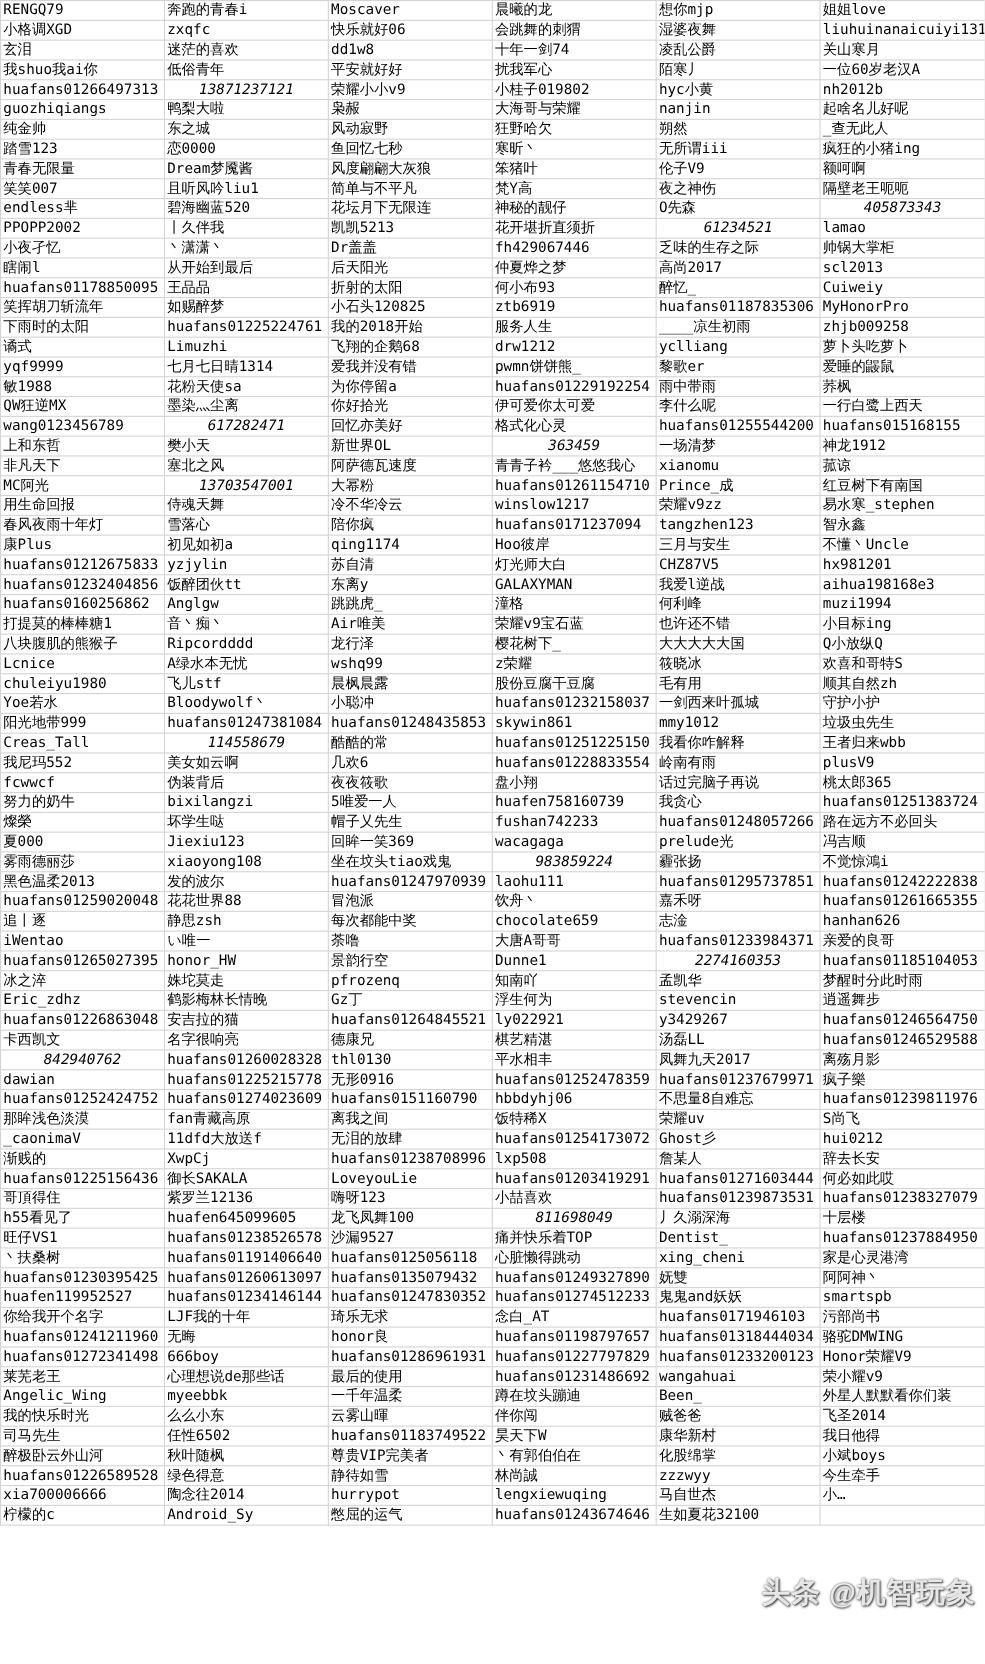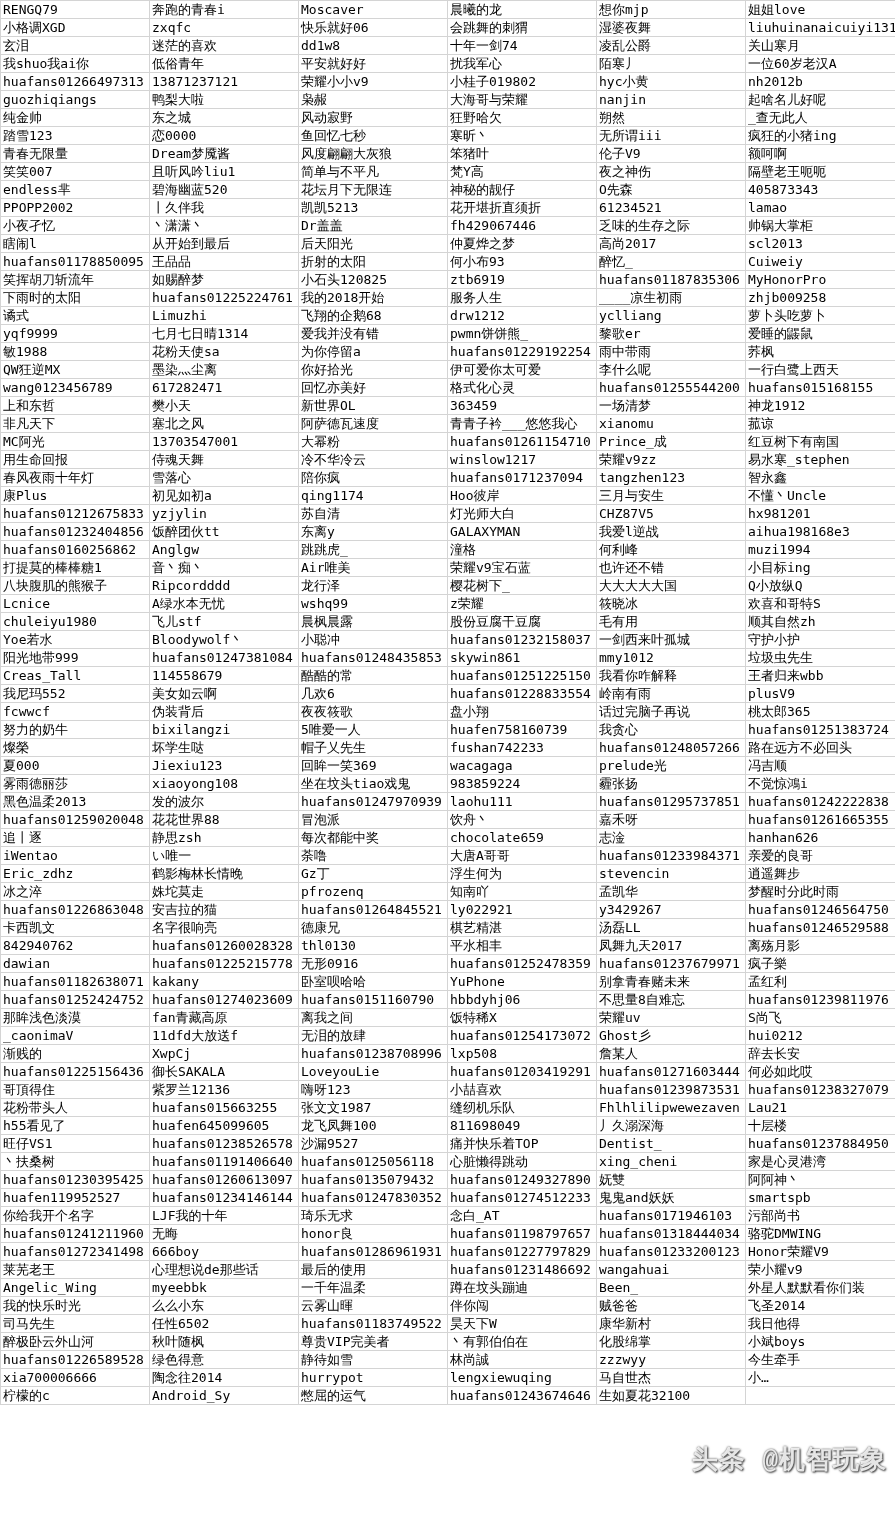--- a/index.html
+++ b/index.html
@@ -2,24 +2,24 @@
 <html><head>
 <meta charset="utf-8">
 <style>
   html, body { margin: 0; padding: 0; background: #ffffff; }
   body { width: 895px; height: 1513px; overflow: hidden; position: relative;
          font-family: "DejaVu Sans Mono", "Liberation Mono", monospace; }
   #sheet { border-collapse: collapse; table-layout: fixed; width: 895px; }
   #sheet td { border: 1px solid #d4d4d4; height: 17px; padding: 0 2px; font-size: 13px;
               line-height: 17px; white-space: nowrap; overflow: hidden; color: #000;
               font-family: "DejaVu Sans Mono", "Liberation Mono", monospace; }
-  #sheet td.num { text-align: left; }
-  .watermark { position: absolute; right: 8px; bottom: 36px; font-size: 26px; font-weight: bold;
+  #sheet td.num { text-align: center; font-style: italic; }
+  .watermark { position: absolute; right: 8px; bottom: 48px; font-size: 26px; font-weight: bold;
                color: rgba(255,255,255,0.85); text-shadow: 0 0 2px #555, 1px 1px 2px #333;
-               font-family: Liberation Mono, monospace; letter-spacing: 1px; }
+               font-family: Liberation Serif, serif; letter-spacing: 1px; }
 </style>
 </head>
 <body>
 
 <table id="sheet">
   <colgroup>
     <col style="width:149px">
       <col style="width:149px">
       <col style="width:149px">
     <col style="width:149px">
@@ -405,36 +405,44 @@
       </tr>
       <tr>
         <td>iWentao</td>
         <td>い唯一</td>
         <td>荼噜</td>
         <td>大唐A哥哥</td>
         <td>huafans01233984371</td>
         <td>亲爱的良哥</td>
       </tr>
       <tr>
+        <td>huafans01265027395</td>
+        <td>honor_HW</td>
+        <td>景韵行空</td>
+        <td>Dunne1</td>
+        <td class="num">2274160353</td>
+        <td>huafans01185104053</td>
+      </tr>
+      <tr>
+        <td>冰之淬</td>
+        <td>姝坨莫走</td>
+        <td>pfrozenq</td>
+        <td>知南吖</td>
+        <td>孟凯华</td>
+        <td>梦醒时分此时雨</td>
+      </tr>
+      <tr>
         <td>Eric_zdhz</td>
         <td>鹤影梅林长情晚</td>
         <td>Gz丁</td>
         <td>浮生何为</td>
         <td>stevencin</td>
         <td>逍遥舞步</td>
       </tr>
       <tr>
-        <td>冰之淬</td>
-        <td>姝坨莫走</td>
-        <td>pfrozenq</td>
-        <td>知南吖</td>
-        <td>孟凯华</td>
-        <td>梦醒时分此时雨</td>
-      </tr>
-      <tr>
         <td>huafans01226863048</td>
         <td>安吉拉的猫</td>
         <td>huafans01264845521</td>
         <td>ly022921</td>
         <td>y3429267</td>
         <td>huafans01246564750</td>
       </tr>
       <tr>
         <td>卡西凯文</td>
         <td>名字很响亮</td>
@@ -453,28 +461,20 @@
       </tr>
       <tr>
         <td>dawian</td>
         <td>huafans01225215778</td>
         <td>无形0916</td>
         <td>huafans01252478359</td>
         <td>huafans01237679971</td>
         <td>疯子樂</td>
       </tr>
       <tr>
-        <td>huafans01182638071</td>
-        <td>kakany</td>
-        <td>卧室呗哈哈</td>
-        <td>YuPhone</td>
-        <td>别拿青春赌未来</td>
-        <td>孟红利</td>
-      </tr>
-      <tr>
         <td>huafans01252424752</td>
         <td>huafans01274023609</td>
         <td>huafans0151160790</td>
         <td>hbbdyhj06</td>
         <td>不思量8自难忘</td>
         <td>huafans01239811976</td>
       </tr>
       <tr>
         <td>那眸浅色淡漠</td>
         <td>fan青藏高原</td>
@@ -509,28 +509,20 @@
       </tr>
       <tr>
         <td>哥頂得住</td>
         <td>紫罗兰12136</td>
         <td>嗨呀123</td>
         <td>小喆喜欢</td>
         <td>huafans01239873531</td>
         <td>huafans01238327079</td>
       </tr>
       <tr>
-        <td>花粉带头人</td>
-        <td>huafans015663255</td>
-        <td>张文文1987</td>
-        <td>缝纫机乐队</td>
-        <td>Fhlhlilipwewezaven</td>
-        <td>Lau21</td>
-      </tr>
-      <tr>
         <td>h55看见了</td>
         <td>huafen645099605</td>
         <td>龙飞凤舞100</td>
         <td class="num">811698049</td>
         <td>丿久溺深海</td>
         <td>十层楼</td>
       </tr>
       <tr>
         <td>旺仔VS1</td>
         <td>huafans01238526578</td>

